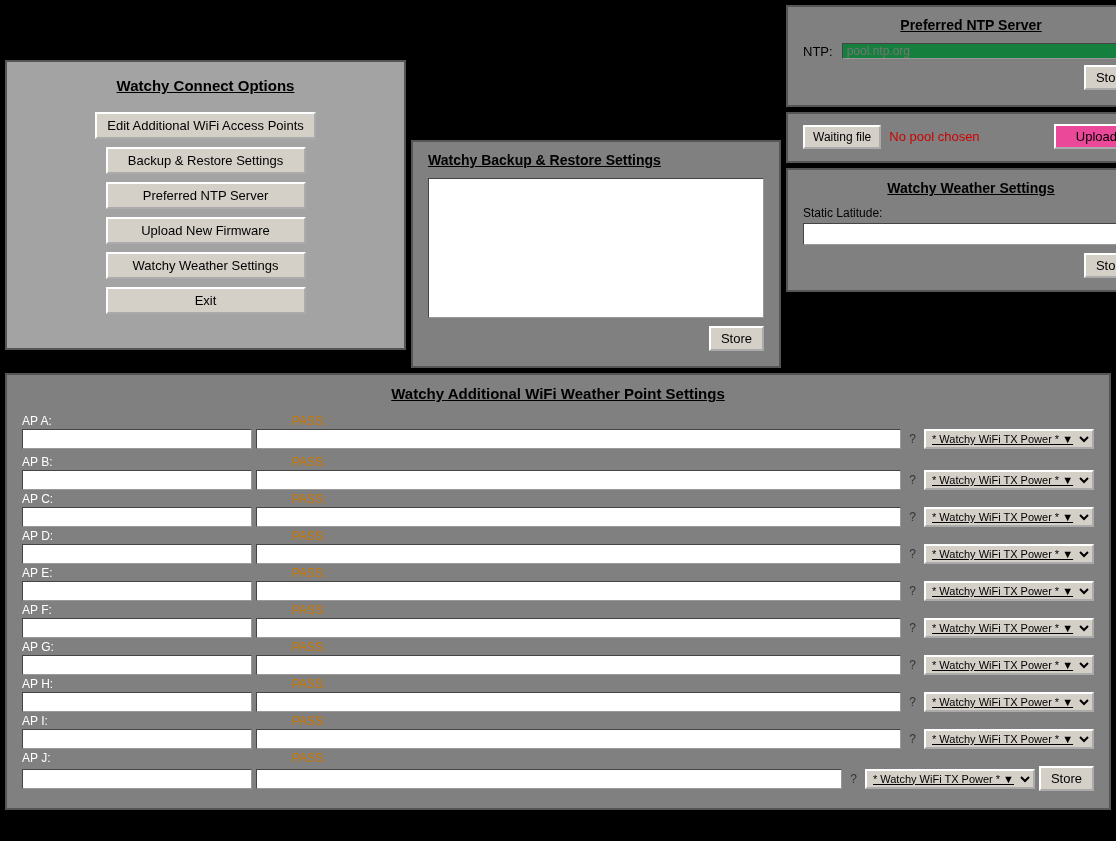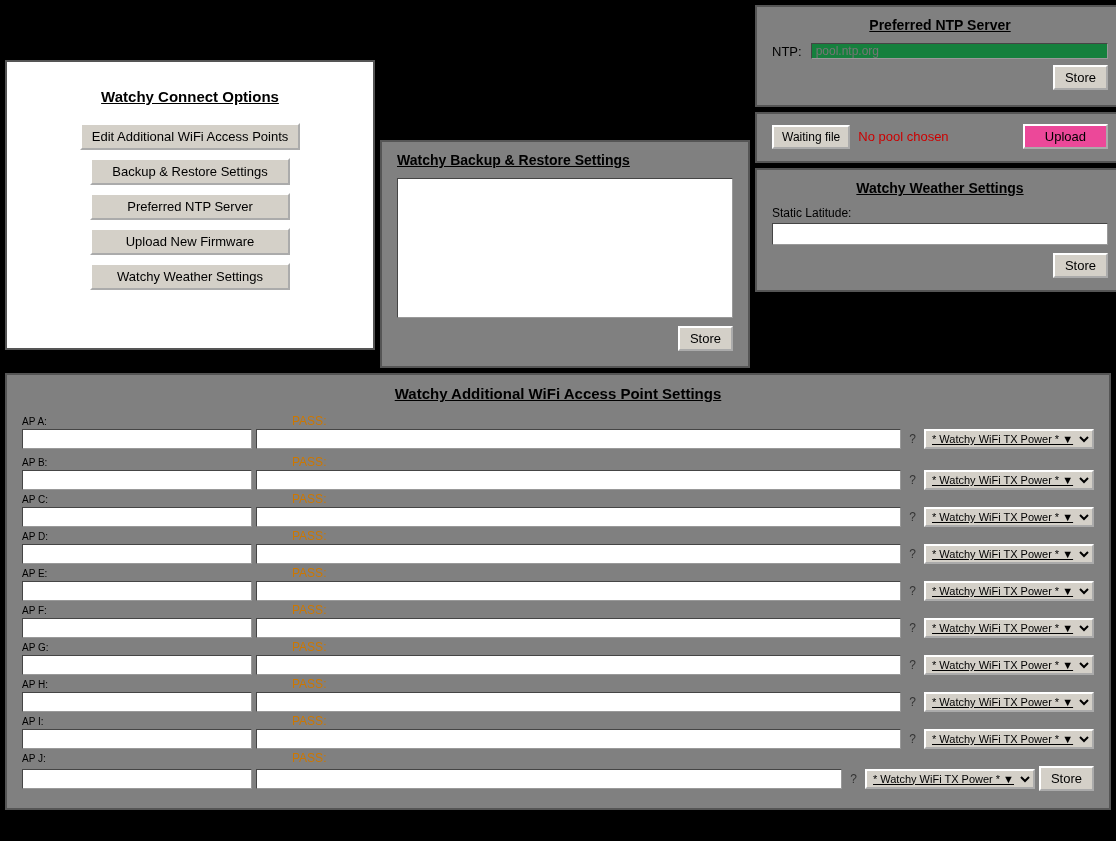--- a/index.html
+++ b/index.html
@@ -11,25 +11,25 @@
     }
 
     .top-area {
       display: flex;
       align-items: flex-start;
       padding: 0;
     }
 
     
     .connect-options {
-      background: #ffffff;
+      background: #a3a3a3;
       border: 2px solid #555;
-      width: 370px;
+      width: 401px;
       min-height: 290px;
-      padding: 26px 20px 20px;
+      padding: 15px 20px 20px;
       margin: 60px 0 0 5px;
       flex-shrink: 0;
     }
 
     .connect-options h2 {
       text-align: center;
       font-size: 15px;
       font-weight: bold;
       text-decoration: underline;
       margin-bottom: 18px;
@@ -256,22 +256,22 @@
 
     .wifi-section h2 {
       text-align: center;
       font-size: 15px;
       font-weight: bold;
       text-decoration: underline;
       margin-bottom: 12px;
     }
 
     .ap-label {
-      font-size: 10px;
-      color: #000000;
+      font-size: 12px;
+      color: #ffffff;
       width: 40px;
       flex-shrink: 0;
     }
 
     .ap-ssid-input {
       width: 230px;
       height: 20px;
       border: 1px inset #999;
       background: #fff;
       padding: 1px 3px;
@@ -336,20 +336,21 @@
 
 <div class="top-area">
 
   <div class="connect-options">
     <h2>Watchy Connect Options</h2>
     <button>Edit Additional WiFi Access Points</button>
     <button>Backup &amp; Restore Settings</button>
     <button>Preferred NTP Server</button>
     <button>Upload New Firmware</button>
     <button>Watchy Weather Settings</button>
+    <button class="exit-btn">Exit</button>
   </div>
 
   <div class="backup-restore">
     <h2>Watchy Backup &amp; Restore Settings</h2>
     <textarea style=""></textarea>
     <div class="store-row">
       <button class="store-btn">Store</button>
     </div>
   </div>
 
@@ -383,21 +384,21 @@
         </div>
       </div>
       <div class="weather-store-row">
         <button class="store-btn">Store</button>
       </div>
     </div>
   </div>
 </div>
 
 <div class="wifi-section">
-  <h2>Watchy Additional WiFi Access Point Settings</h2>
+  <h2>Watchy Additional WiFi Weather Point Settings</h2>
 
   <div class="ap-group">
     <div class="ap-labels-row">
       <span class="ap-label">AP A:</span>
       <span style="width:222px"></span>
       <span class="pass-label">PASS:</span>
     </div>
     <div class="ap-inputs-row" style="display:flex;align-items:center;gap:4px;">
       <input type="text" class="ap-ssid-input" style="">
       <input type="text" class="ap-pass-input" style="">

